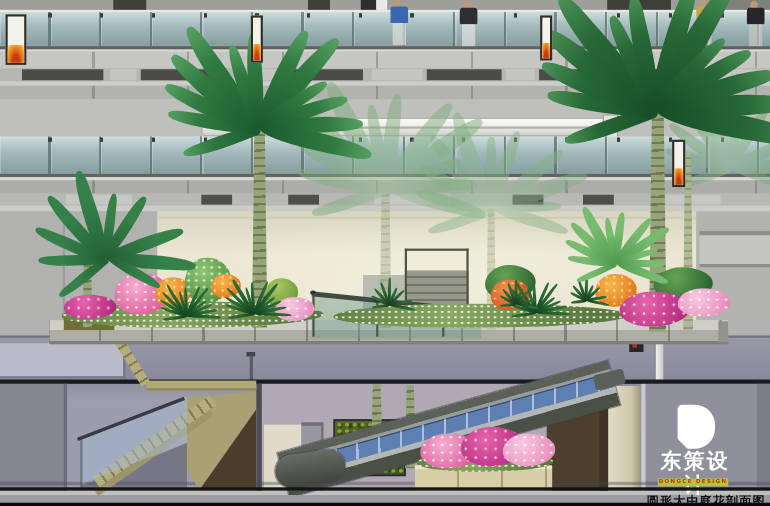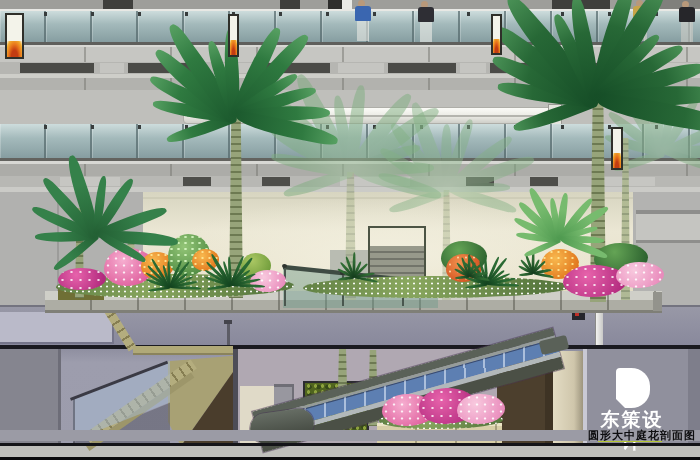--- a/index.html
+++ b/index.html
@@ -459,18 +459,18 @@
 
   <div class="layer" id="banner-host">
       <div class="banner" style="left: 5px; top: 13px; width: 19px; height: 46px;"></div>
       <div class="banner" style="left: 228px; top: 14px; width: 11px; height: 43px;"></div>
       <div class="banner" style="left: 491px; top: 14px; width: 11px; height: 41px;"></div>
       <div class="banner" style="left: 611px; top: 127px; width: 12px; height: 43px;"></div>
     </div>
 
   <div class="layer">
     <div class="abs" style="left:0;top:443px;width:700px;height:3px;background:#141418;"></div>
-    <div class="abs" style="left:0;top:430px;width:700px;height:11px;background:#9b9ba5;text-align:center;">
+    <div class="abs" style="left:0;top:450px;width:700px;height:11px;background:#9b9ba5;text-align:center;">
       <div class="titlebar-text">圆形大中庭花剖面图</div>
     </div>
     <div class="abs" style="left:0;top:457px;width:700px;height:3px;background:#0a0a0c;"></div>
   </div>
 </div>
 
 </body></html>

